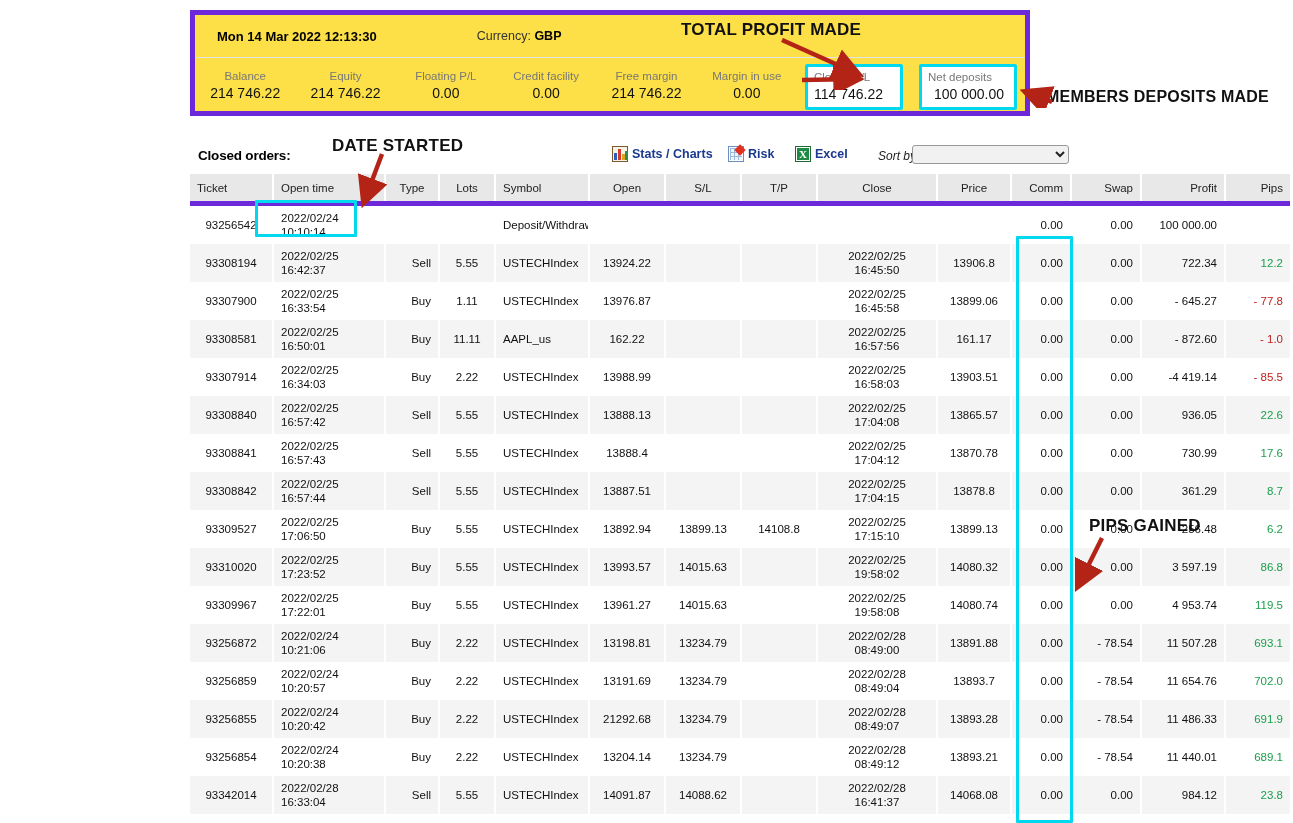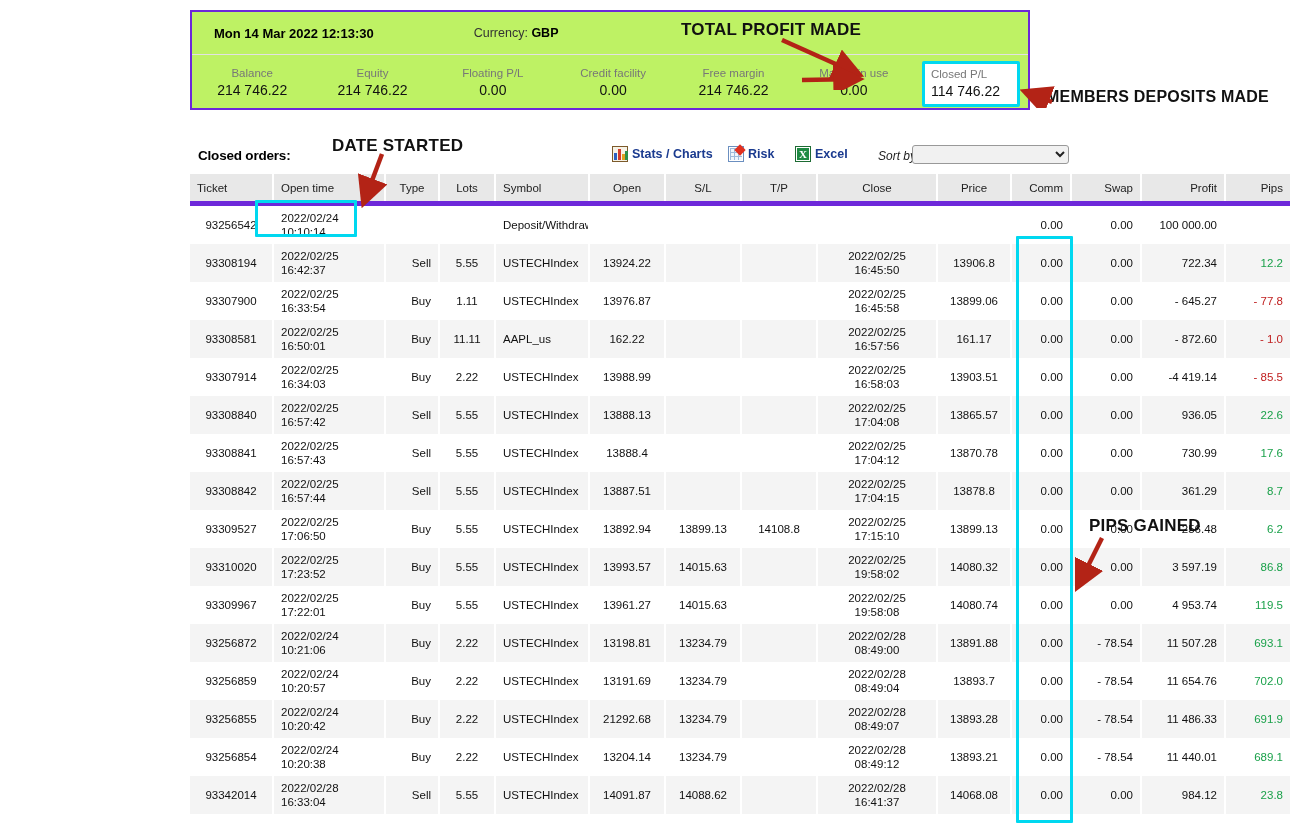--- a/index.html
+++ b/index.html
@@ -15,22 +15,22 @@
     font-family: "Liberation Sans", sans-serif;
     color: #000;
   }
 
   
   #account-panel {
     position: absolute;
     left: 190px;
     top: 10px;
     width: 840px;
-    border: 2px solid #6d28d9;
-    background: #bef264;
+    border: 5px solid #6d28d9;
+    background: #fde047;
     box-sizing: border-box;
   }
   #account-top-row {
     height: 43px;
     display: flex;
     align-items: center;
     border-bottom: 1px solid #e2e2e2;
     box-sizing: border-box;
   }
   .acct-datetime {
@@ -292,20 +292,24 @@
       <div class="stat-value">214 746.22</div>
     </div>
     <div class="stat-cell">
       <div class="stat-label">Margin in use</div>
       <div class="stat-value">0.00</div>
     </div>
     <div class="stat-cell boxed">
       <div class="stat-label">Closed P/L</div>
       <div class="stat-value">114 746.22</div>
     </div>
+    <div class="stat-cell boxed deposits">
+      <div class="stat-label">Net deposits</div>
+      <div class="stat-value">100 000.00</div>
+    </div>
   </div>
 </div>
 
 <div id="orders-toolbar">
   <div id="closed-orders-title">Closed orders:</div>
 
   <a class="tool-link" id="link-stats">
     <span class="ico ico-stats">
         <i></i>
         <i></i>

